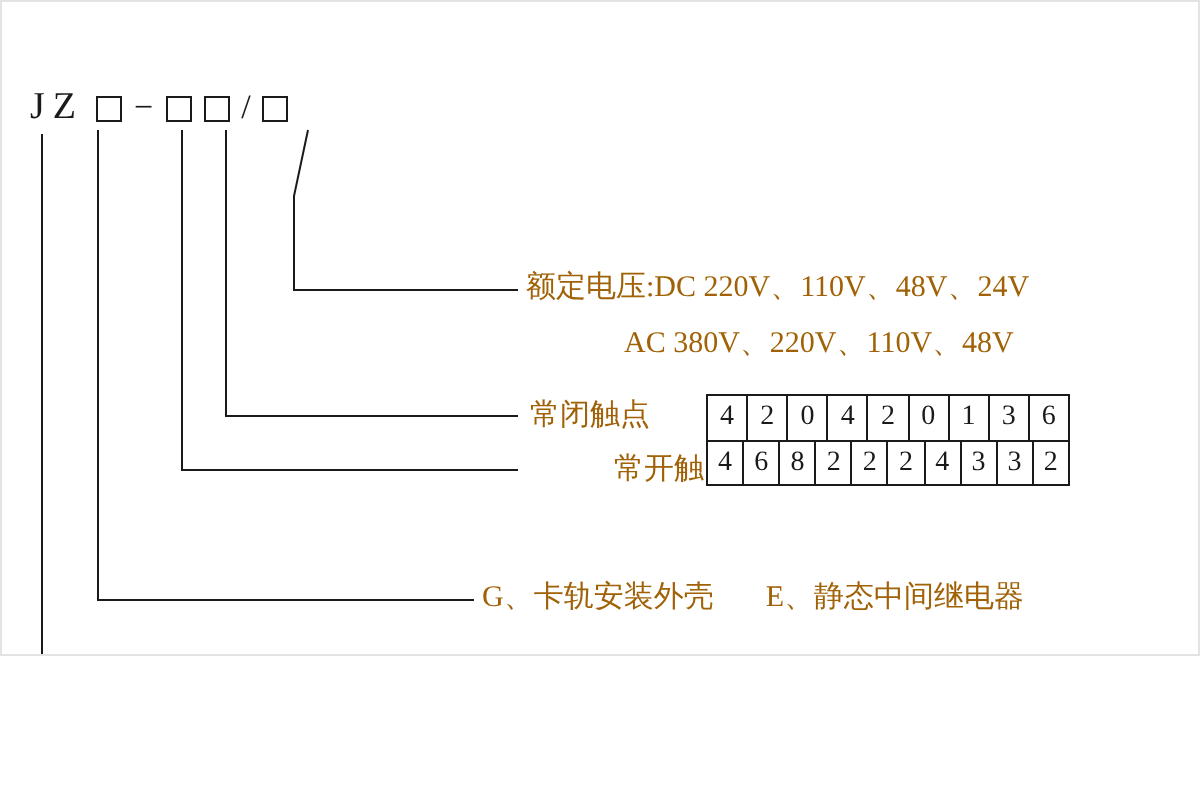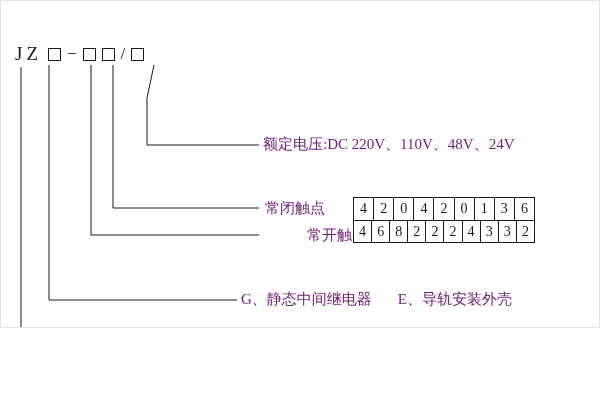--- a/index.html
+++ b/index.html
@@ -17,21 +17,21 @@
   }
   .model-code .letters { letter-spacing:4px; font-weight:normal; font-size:19px; }
   .model-code .sym { font-weight:normal; font-size:17px; }
   .box {
     display:inline-block; width:13px; height:13px;
     border:1.3px solid #1a1a1a; background:#fff;
   }
   .leader-svg { position:absolute; left:0; top:0; }
   .label {
     position:absolute; font-size:15px; white-space:nowrap;
-    color:#701a75; line-height:15px;
+    color:#a16207; line-height:15px;
   }
   .housing-gap { margin-left:26px; }
   .contact-table {
     position:absolute; left:352px; top:196px; width:182px;
     border:1px solid #1a1a1a; background:#fff;
   }
   .trow { display:flex; height:22px; }
   .trow + .trow { border-top:1px solid #1a1a1a; }
   .tcell {
     flex:1; display:flex; align-items:center; justify-content:center;
@@ -57,27 +57,28 @@
   <svg class="leader-svg" width="600" height="400" viewBox="0 0 600 400">
     <polyline points="20,66 20,357 236,357" fill="none" stroke="#1a1a1a" stroke-width="1"></polyline>
     <polyline points="48,64 48,299 236,299" fill="none" stroke="#1a1a1a" stroke-width="1"></polyline>
     <polyline points="90,64 90,234 258,234" fill="none" stroke="#1a1a1a" stroke-width="1"></polyline>
     <polyline points="112,64 112,207 258,207" fill="none" stroke="#1a1a1a" stroke-width="1"></polyline>
     <polyline points="153,64 146,97 146,144 258,144" fill="none" stroke="#1a1a1a" stroke-width="1"></polyline>
   </svg>
 
   <div class="label" style="left:262px; top:136px;">额定电压:DC 220V、110V、48V、24V</div>
 
+  <div class="label" style="left:311px; top:164px;">AC 380V、220V、110V、48V</div>
 
   <div class="label" style="left:264px; top:200px;">常闭触点</div>
 
   <div class="label" style="left:262px; top:227px;margin-left:44px;">常开触点</div>
 
   <div class="label" style="left:240px; top:291px;">
-    <span>G、静态中间继电器</span><span class="housing-gap">E、导轨安装外壳</span>
+    <span>G、卡轨安装外壳</span><span class="housing-gap">E、静态中间继电器</span>
   </div>
 
 
   <div class="contact-table">
     <div class="trow">
       <span class="tcell">4</span>
       <span class="tcell">2</span>
       <span class="tcell">0</span>
       <span class="tcell">4</span>
       <span class="tcell">2</span>

